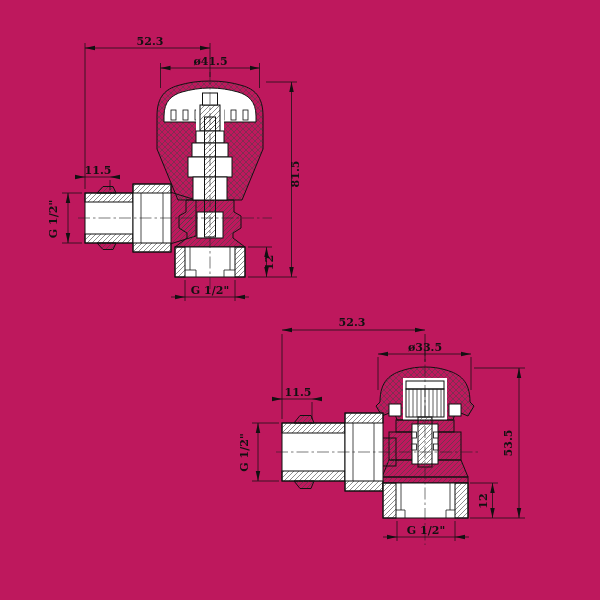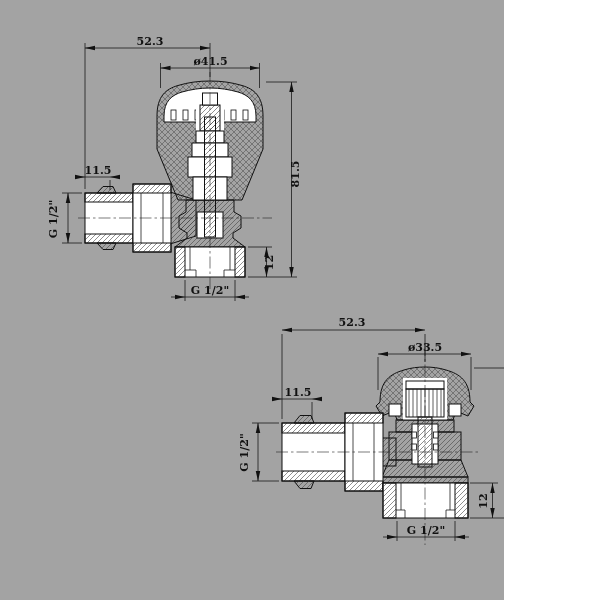--- a/index.html
+++ b/index.html
@@ -1,16 +1,16 @@
 <!DOCTYPE html>
 <html><head>
 <meta charset="utf-8">
 <style>
   html,body{margin:0;padding:0;background:#fff;}
-  .sheet{position:relative;width:504px;height:600px;background:#a3a3a3;overflow:hidden;
+  .sheet{position:relative;width:600px;height:600px;background:#be185d;overflow:hidden;
          font-family:"DejaVu Serif", serif;text-decoration:underline;}
   svg{position:absolute;left:0;top:0;}
   .dimtxt{font-family:"DejaVu Serif", serif;font-size:11px;font-weight:700;fill:#111;}
   .edge{stroke:#111;stroke-width:1;}
   .thin{stroke:#111;stroke-width:0.75;fill:none;}
   .cl{stroke:#222;stroke-width:0.6;fill:none;stroke-dasharray:12 3 2.5 3;}
 </style>
 </head>
 <body>
 

